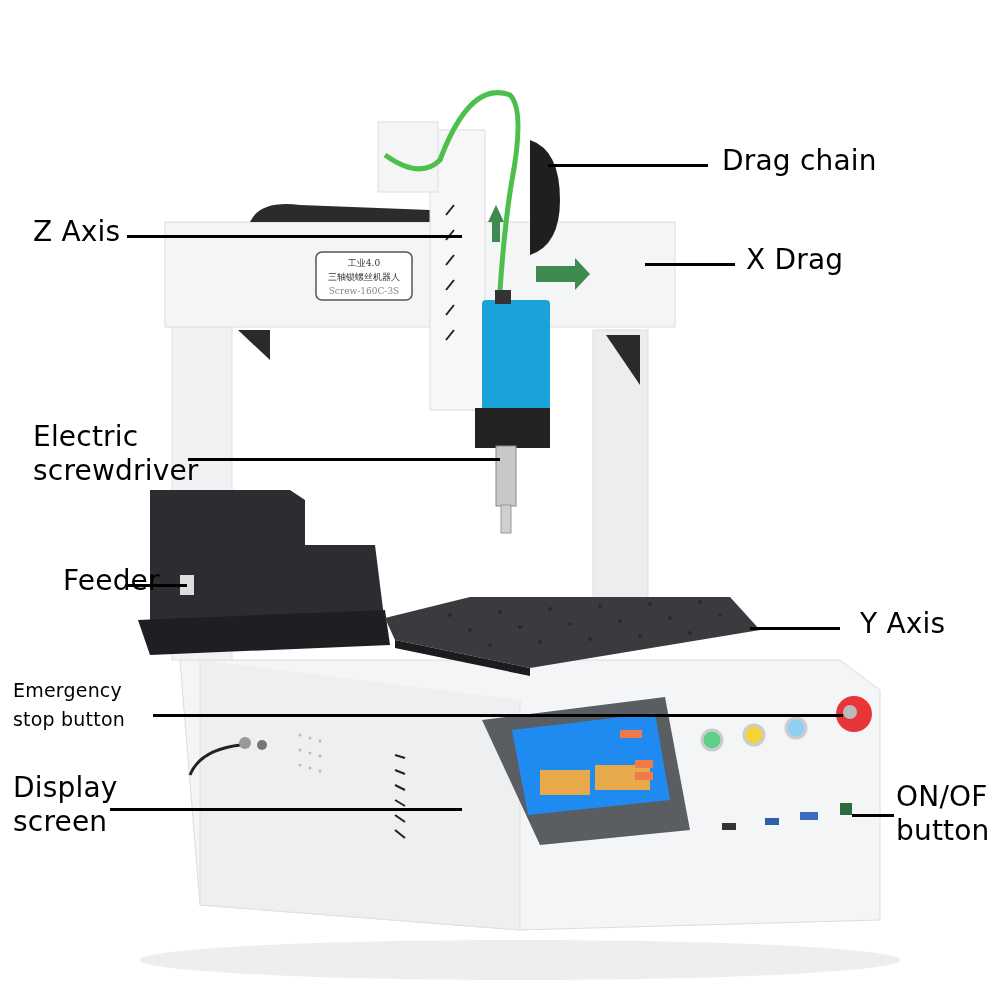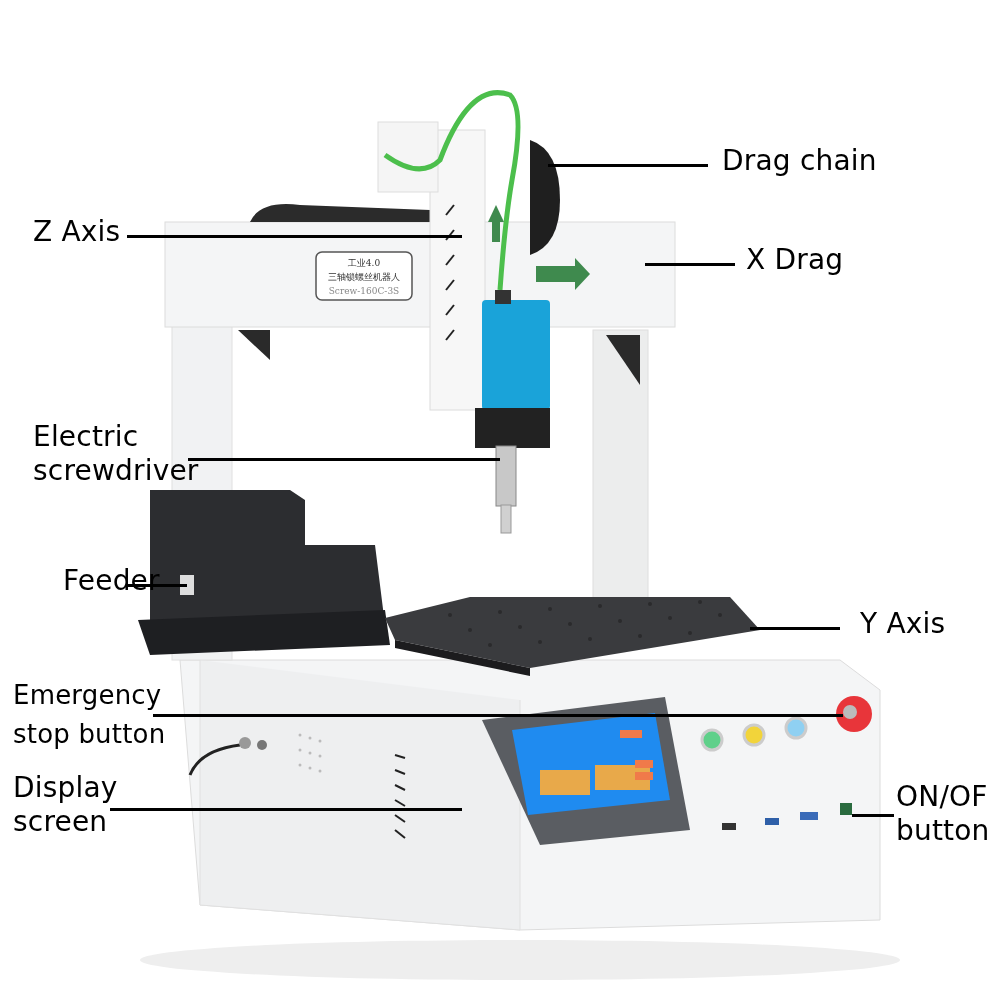--- a/index.html
+++ b/index.html
@@ -1,19 +1,19 @@
 <!DOCTYPE html>
 <html><head>
 <meta charset="utf-8">
 <style>
   html, body { margin: 0; padding: 0; background: #ffffff; }
   body { width: 1000px; height: 1000px; position: relative; overflow: hidden; font-family: "DejaVu Sans", sans-serif; }
   .stage { position: absolute; left: 0; top: 0; width: 1000px; height: 1000px; }
   .label { position: absolute; color: #000; font-size: 28px; line-height: 1.2; white-space: pre-line; letter-spacing: 0.2px; }
-  .label.small { font-size: 26px; line-height: 1.5; }
+  .label.small { font-size: 19px; line-height: 1.5; }
   .leader { position: absolute; height: 3px; background: #000; }
   .part { position: absolute; }
 </style>
 </head>
 <body>
 
 <div class="stage">
 
   <svg class="part" width="1000" height="1000" viewBox="0 0 1000 1000" style="left:0;top:0;">
 

